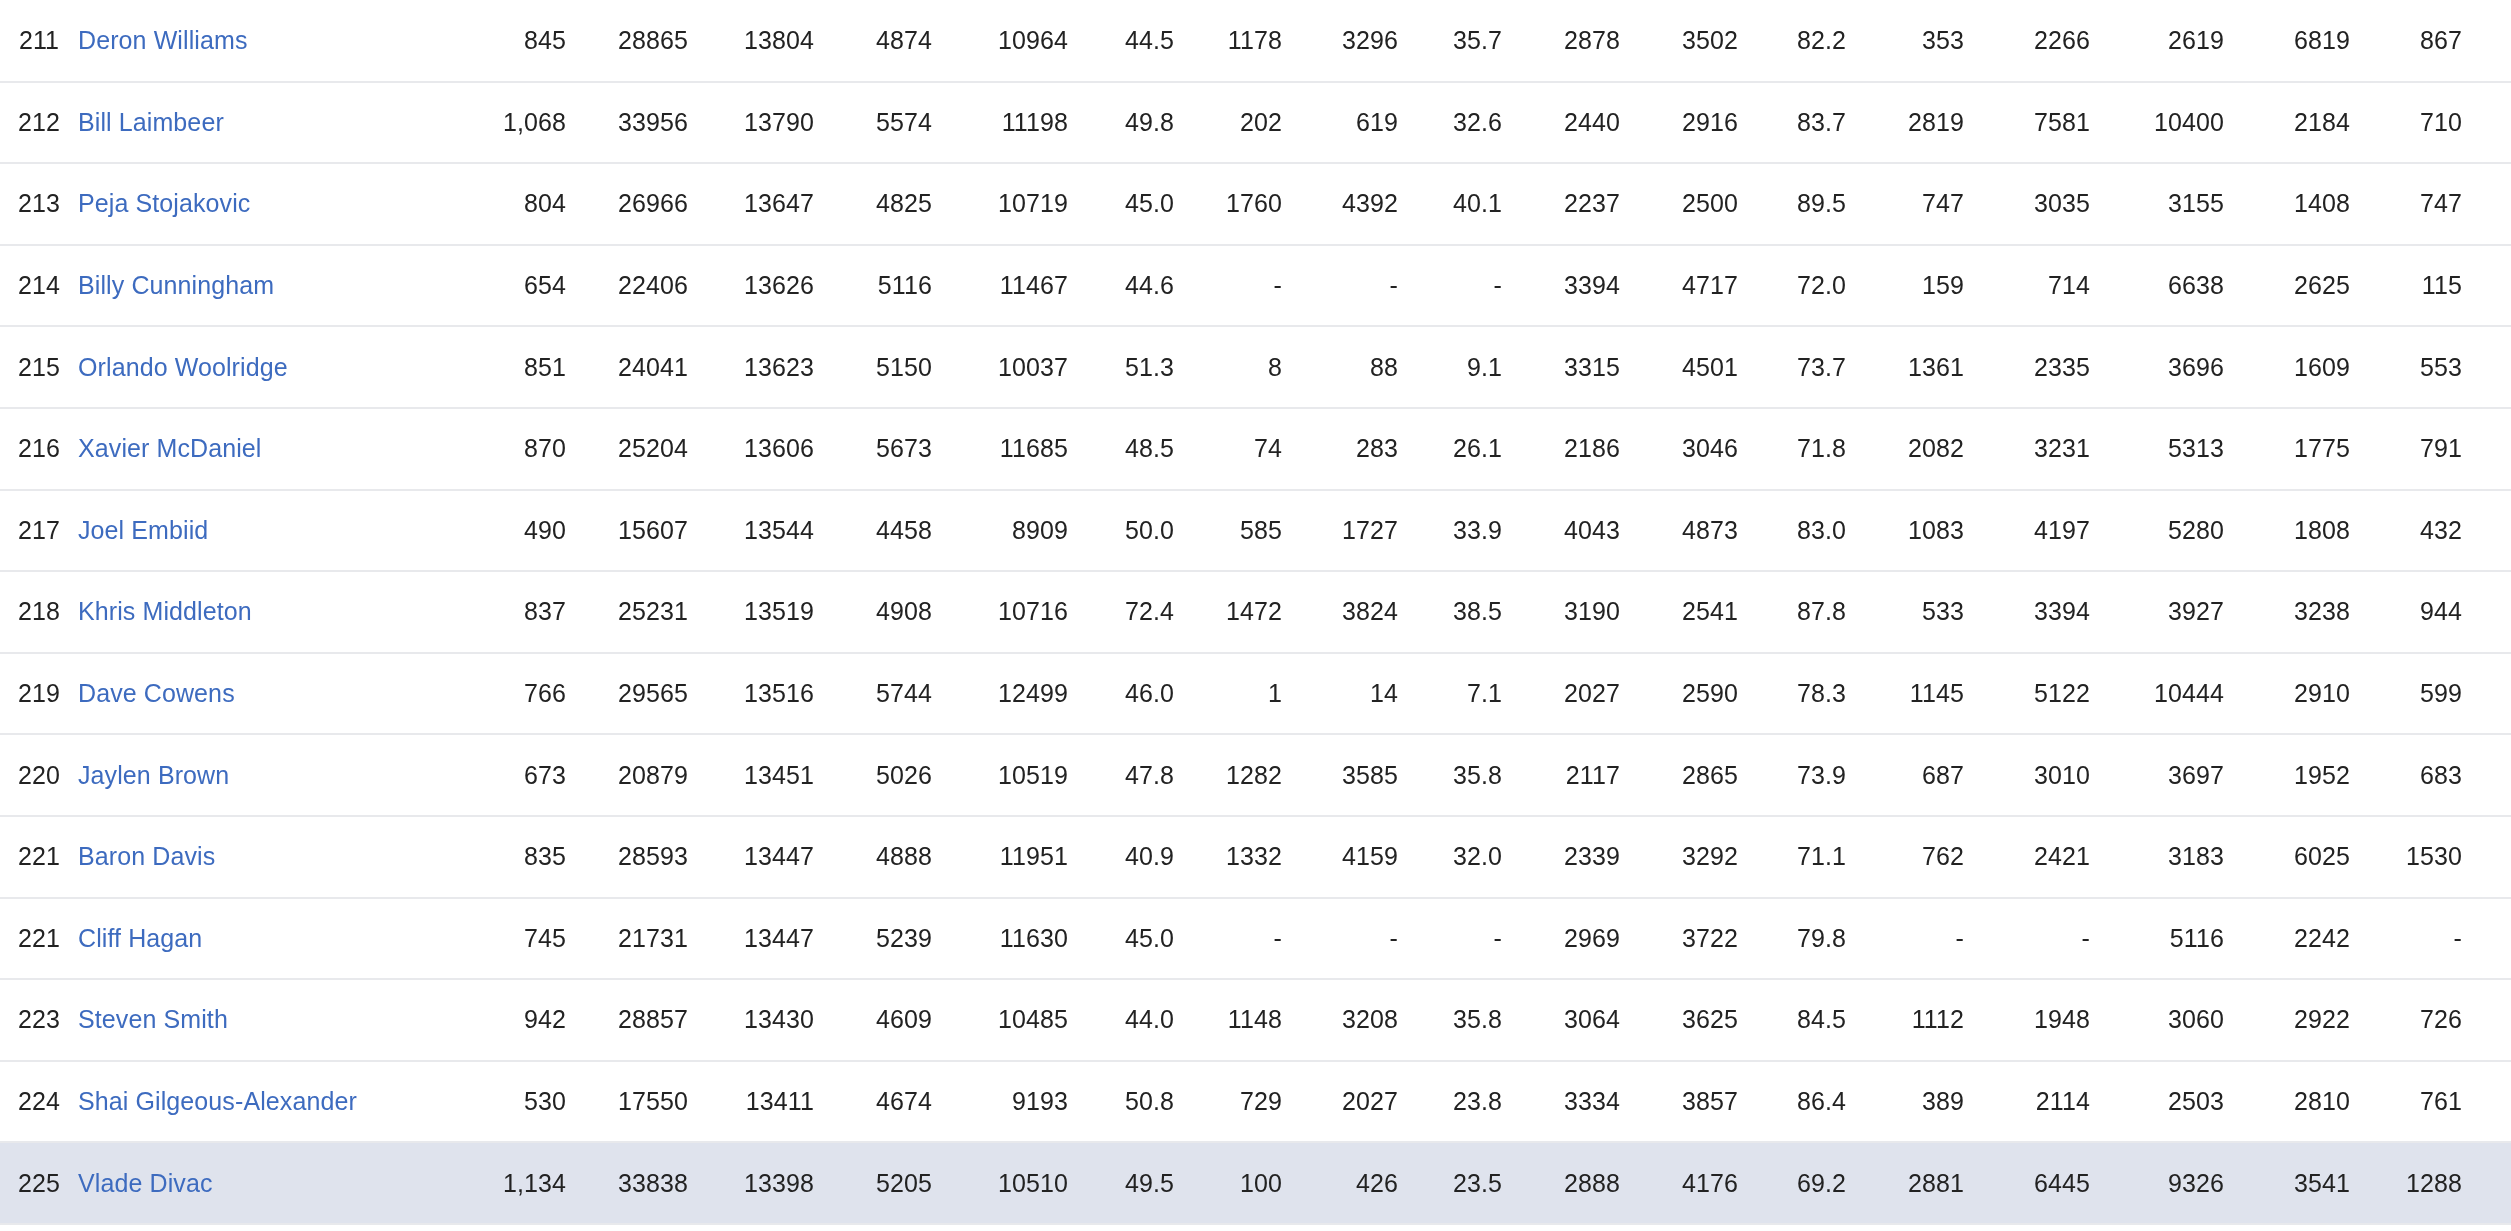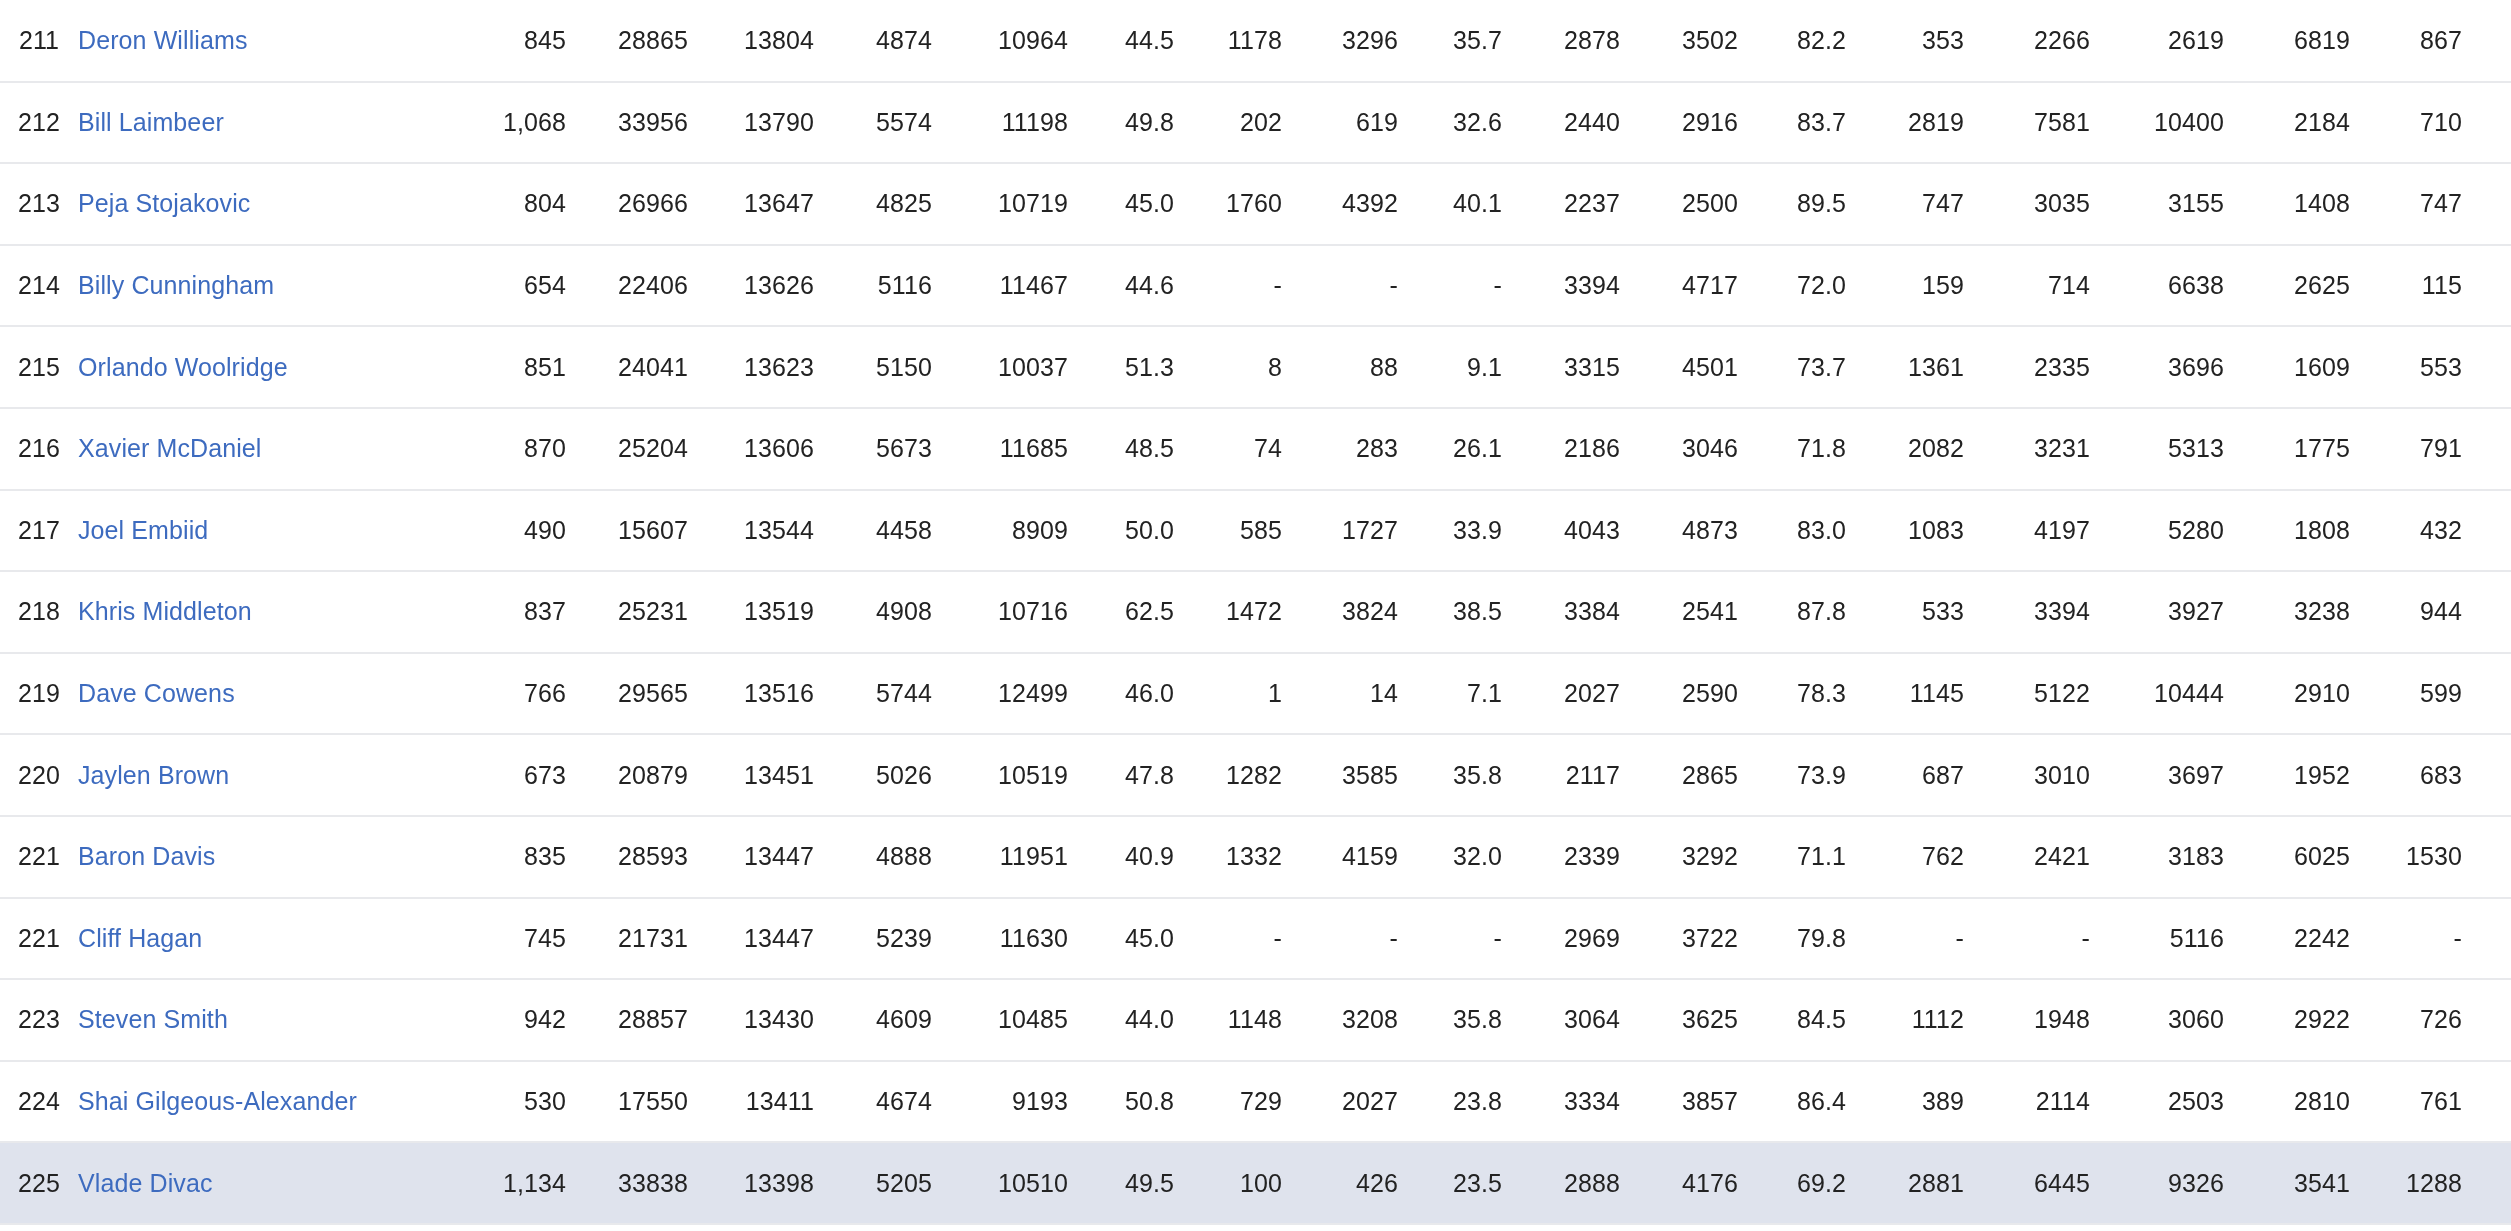--- a/index.html
+++ b/index.html
@@ -257,25 +257,25 @@
         <td class="col-num">784</td>
       </tr>
       <tr>
         <td class="col-rank">218</td>
         <td class="col-player"><span class="player-link">Khris Middleton</span></td>
         <td class="col-num">837</td>
         <td class="col-num">25231</td>
         <td class="col-num">13519</td>
         <td class="col-num">4908</td>
         <td class="col-num">10716</td>
-        <td class="col-num">62.5</td>
+        <td class="col-num">72.4</td>
         <td class="col-num">1472</td>
         <td class="col-num">3824</td>
         <td class="col-num">38.5</td>
-        <td class="col-num">3384</td>
+        <td class="col-num">3190</td>
         <td class="col-num">2541</td>
         <td class="col-num">87.8</td>
         <td class="col-num">533</td>
         <td class="col-num">3394</td>
         <td class="col-num">3927</td>
         <td class="col-num">3238</td>
         <td class="col-num">944</td>
         <td class="col-num">160</td>
       </tr>
       <tr>

